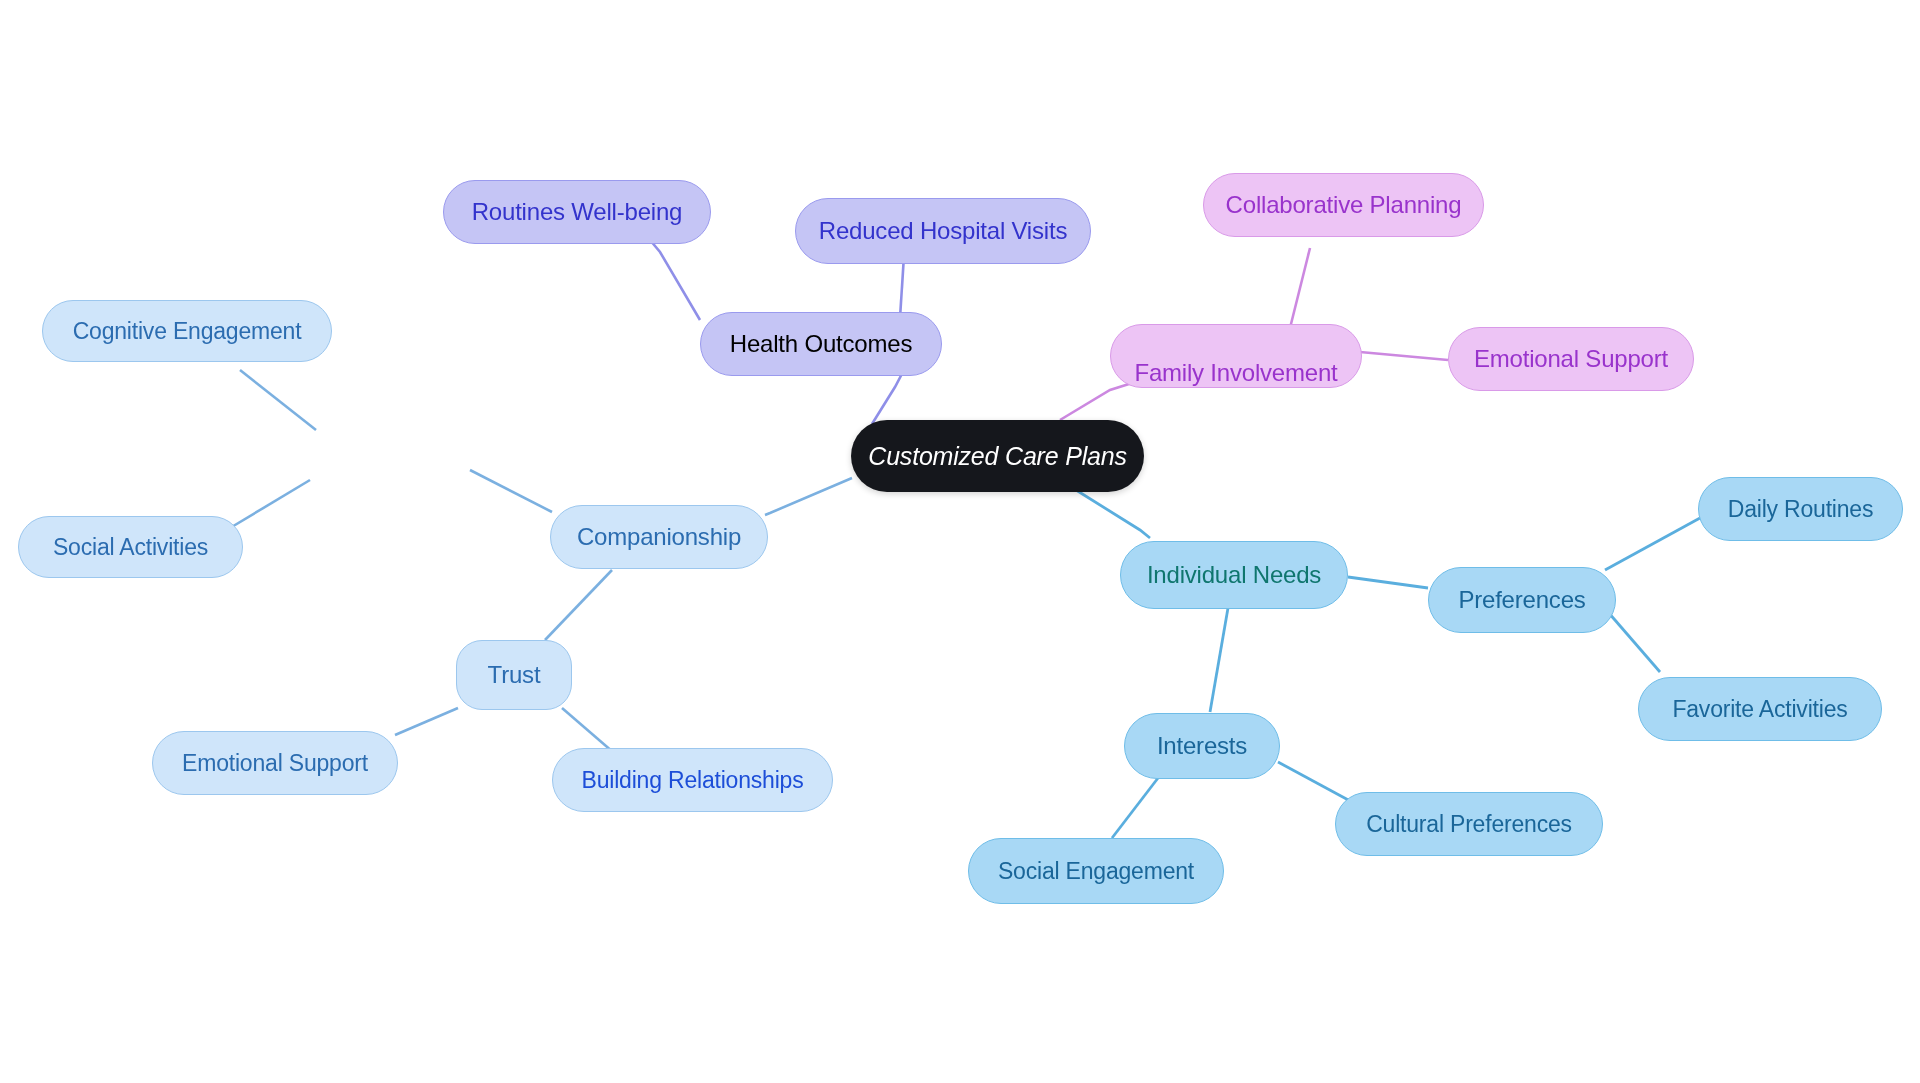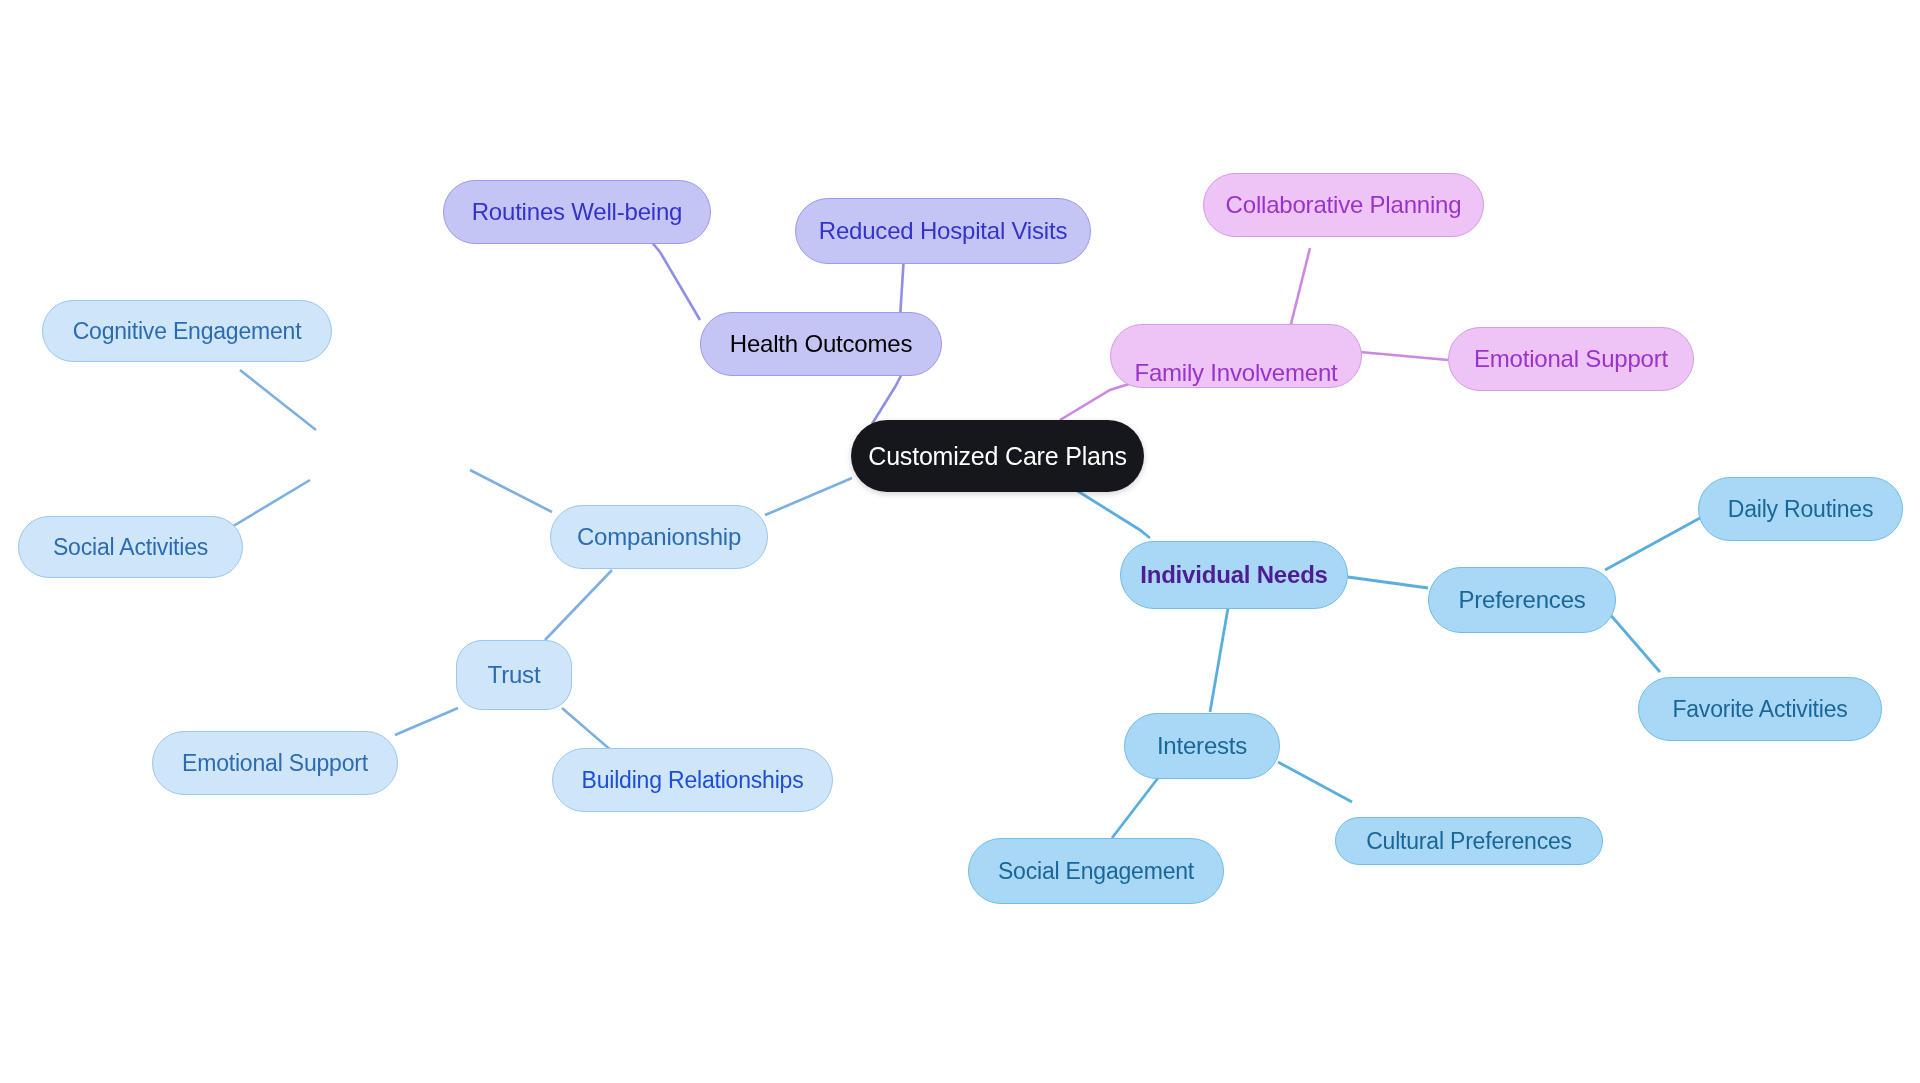--- a/index.html
+++ b/index.html
@@ -89,21 +89,21 @@
 
     <path d="M 1608,612 L 1660,672" fill="none" stroke="#5aaede" stroke-width="2.8"></path>
 
     <path d="M 1228,608 L 1210,712" fill="none" stroke="#5aaede" stroke-width="2.8"></path>
 
     <path d="M 1278,762 L 1352,802" fill="none" stroke="#5aaede" stroke-width="2.8"></path>
 
     <path d="M 1168,765 L 1112,838" fill="none" stroke="#5aaede" stroke-width="2.8"></path>
   </svg>
 
-  <div class="node node-root" style="left:851px; top:420px; width:293px; height:72px;">
+  <div class="node node-root" style="left:851px; top:420px; width:293px; height:72px;font-style:italic;">
     <span>Customized Care Plans</span>
   </div>
 
   <div class="node node-lvl1" style="left:700px; top:312px; width:242px; height:64px;
               background:#c5c5f5; color:#000000; border-color:#9a9aee;">
     <span>Health Outcomes</span>
   </div>
 
   <div class="node node-lvl2" style="left:443px; top:180px; width:268px; height:64px;
               background:#c5c5f5; color:#3333cc; border-color:#9a9aee;">
@@ -155,21 +155,21 @@
               background:#cfe5fa; color:#2b6cb0; border-color:#9cc7ee;">
     <span>Emotional Support</span>
   </div>
 
   <div class="node node-lvl3" style="left:552px; top:748px; width:281px; height:64px;
               background:#cfe5fa; color:#1d4ed8; border-color:#9cc7ee;">
     <span>Building Relationships</span>
   </div>
 
   <div class="node node-lvl1" style="left:1120px; top:541px; width:228px; height:68px;
-              background:#a8d8f5; color:#4c1d95; border-color:#6fbde8;font-weight:bold;">
+              background:#a8d8f5; color:#0f766e; border-color:#6fbde8;">
     <span>Individual Needs</span>
   </div>
 
   <div class="node node-lvl2" style="left:1428px; top:557px; width:188px; height:66px;
               background:#a8d8f5; color:#1a6699; border-color:#6fbde8;margin-top:10px;">
     <span>Preferences</span>
   </div>
 
   <div class="node node-lvl3" style="left:1698px; top:477px; width:205px; height:64px;
               background:#a8d8f5; color:#1a6699; border-color:#6fbde8;">
@@ -179,21 +179,21 @@
   <div class="node node-lvl3" style="left:1638px; top:677px; width:244px; height:64px;
               background:#a8d8f5; color:#1a6699; border-color:#6fbde8;">
     <span>Favorite Activities</span>
   </div>
 
   <div class="node node-lvl2" style="left:1124px; top:713px; width:156px; height:66px;
               background:#a8d8f5; color:#1a6699; border-color:#6fbde8;">
     <span>Interests</span>
   </div>
 
-  <div class="node node-lvl3" style="left:1335px; top:817px; width:268px; height:48px;
+  <div class="node node-lvl3" style="left:1335px; top:792px; width:268px; height:64px;
               background:#a8d8f5; color:#1a6699; border-color:#6fbde8;">
     <span>Cultural Preferences</span>
   </div>
 
   <div class="node node-lvl3" style="left:968px; top:838px; width:256px; height:66px;
               background:#a8d8f5; color:#1a6699; border-color:#6fbde8;">
     <span>Social Engagement</span>
   </div>
 
 </div>

